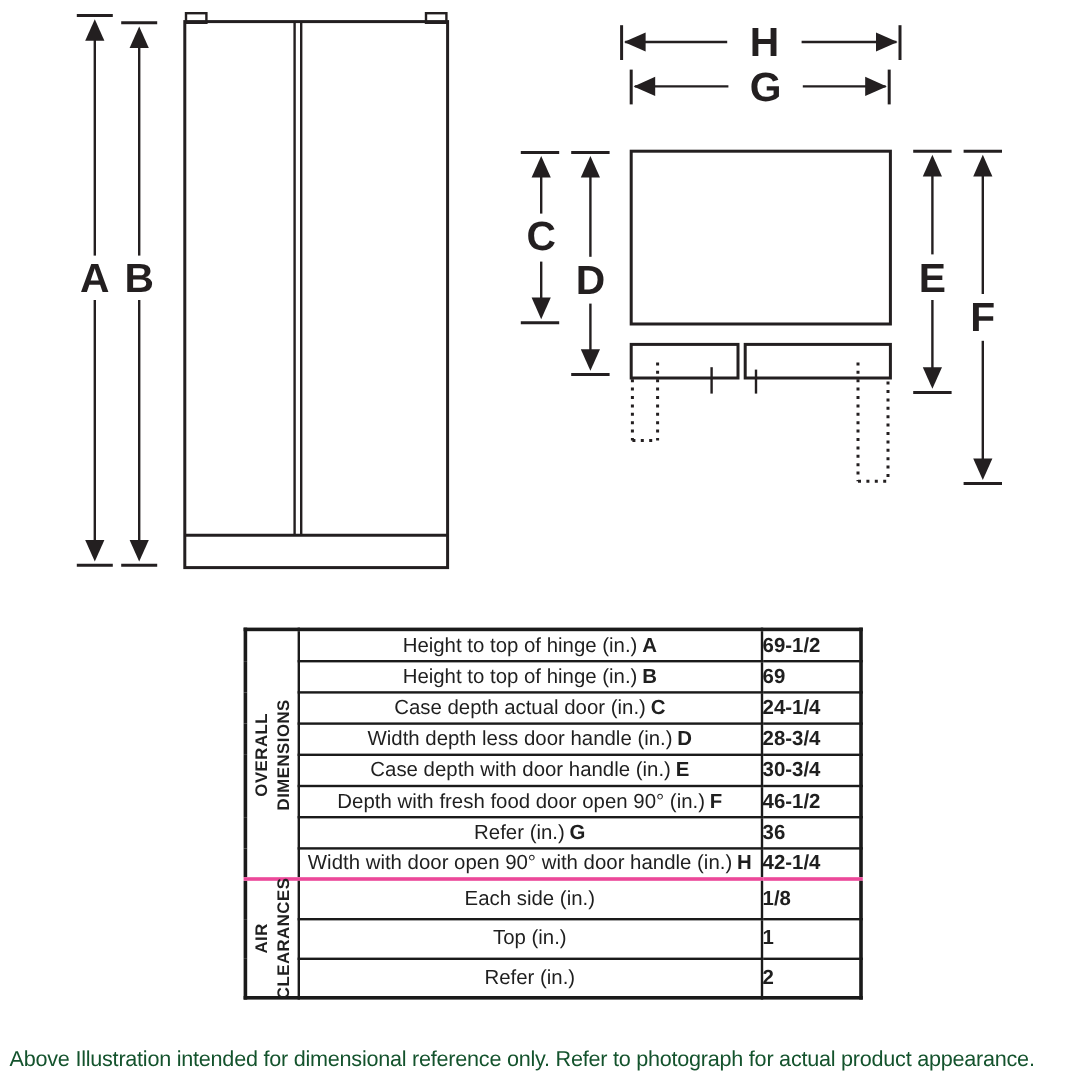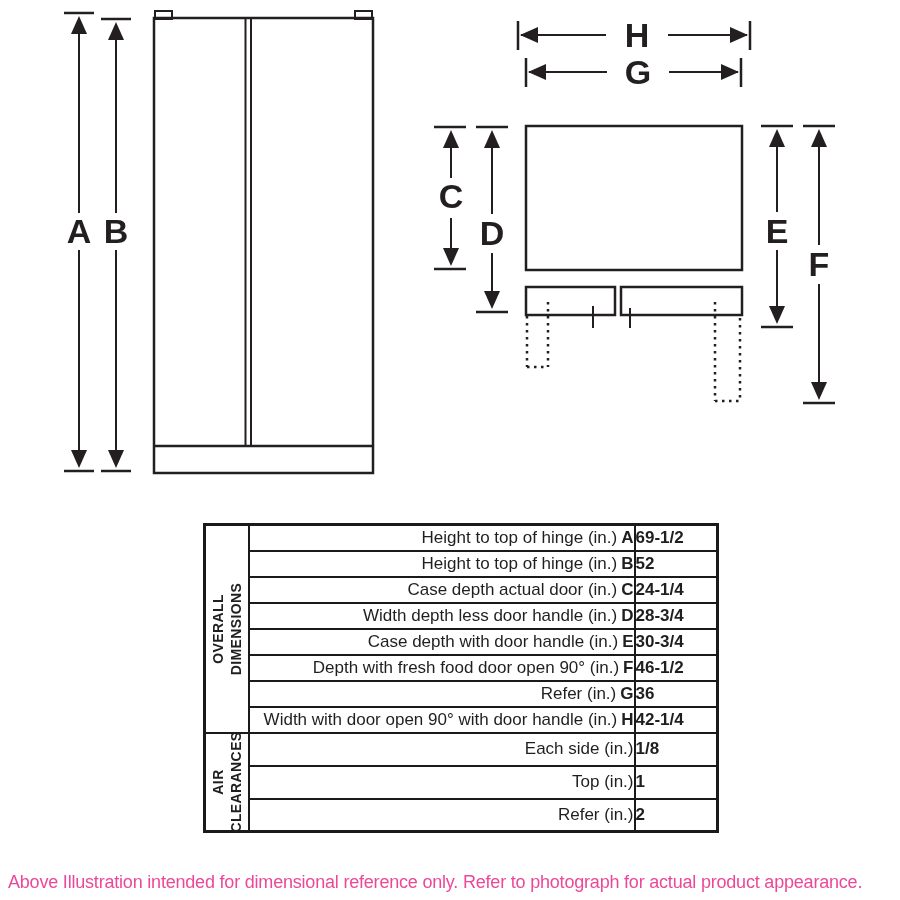--- a/index.html
+++ b/index.html
@@ -8,31 +8,31 @@
   #diagram{position:absolute;left:0;top:0;}
   svg text.dim-label{font-family:"Liberation Sans",sans-serif;font-weight:bold;font-size:34px;fill:#231f20;}
 
   
   #spec-table{position:absolute;left:203px;top:523px;border-collapse:collapse;table-layout:fixed;
               font-size:17px;color:#1f1f1f;}
   #spec-table td{border:2px solid #1a1a1a;padding:0;}
   #spec-table{border:3px solid #1a1a1a;}
   #spec-table tr.ov{height:26px;}
   #spec-table tr.air{height:33px;}
-  #spec-table tr.sect-start td{border-top:1px solid #ec4899;}
+  #spec-table tr.sect-start td{border-top:3px solid #ec4899;}
   td.rothead{position:relative;}
   .rot{position:absolute;top:50%;left:50%;transform:translate(-50%,-50%) rotate(-90deg);
        font-weight:bold;font-size:14px;line-height:1.3;text-align:center;
        letter-spacing:0.4px;white-space:nowrap;}
-  td.desc{padding-left:10px;text-align:right;vertical-align:middle;}
+  td.desc{padding-left:10px;text-align:center;vertical-align:middle;}
   td.desc b{margin-left:4px;}
   td.val{vertical-align:middle;font-weight:bold;}
 
   
-  #caption{position:absolute;left:8px;top:872px;width:890px;font-size:18px;color:#ec4899;
+  #caption{position:absolute;left:8px;top:872px;width:890px;font-size:18px;color:#14532d;
            white-space:nowrap;letter-spacing:-0.2px;}
 </style>
 </head>
 <body>
 
 <div id="stage">
 
   <svg id="diagram" width="900" height="515" viewBox="0 0 900 515" fill="none" stroke="#231f20" stroke-width="2">
 
     <g>
@@ -155,21 +155,21 @@
           <div class="rot">
             <div>OVERALL</div>
             <div>DIMENSIONS</div>
           </div>
         </td>
         <td class="desc"><span>Height to top of hinge (in.)</span><b>A</b></td>
         <td class="val">69-1/2</td>
       </tr>
       <tr class="ov">
         <td class="desc"><span>Height to top of hinge (in.)</span><b>B</b></td>
-        <td class="val">52</td>
+        <td class="val">69</td>
       </tr>
       <tr class="ov">
         <td class="desc"><span>Case depth actual door (in.)</span><b>C</b></td>
         <td class="val">24-1/4</td>
       </tr>
       <tr class="ov">
         <td class="desc"><span>Width depth less door handle (in.)</span><b>D</b></td>
         <td class="val">28-3/4</td>
       </tr>
       <tr class="ov">

